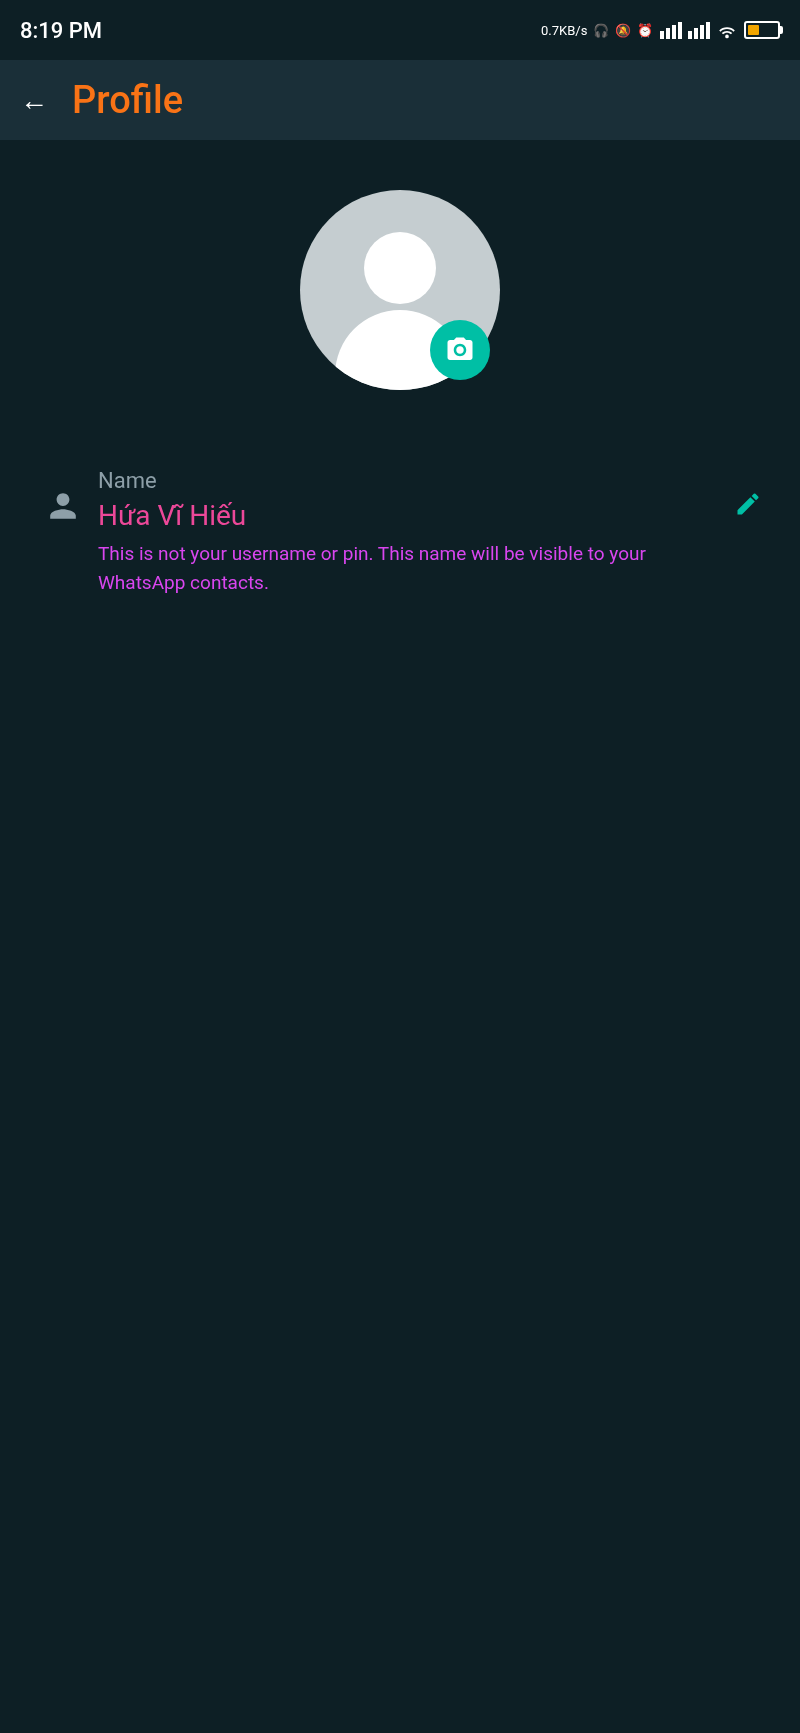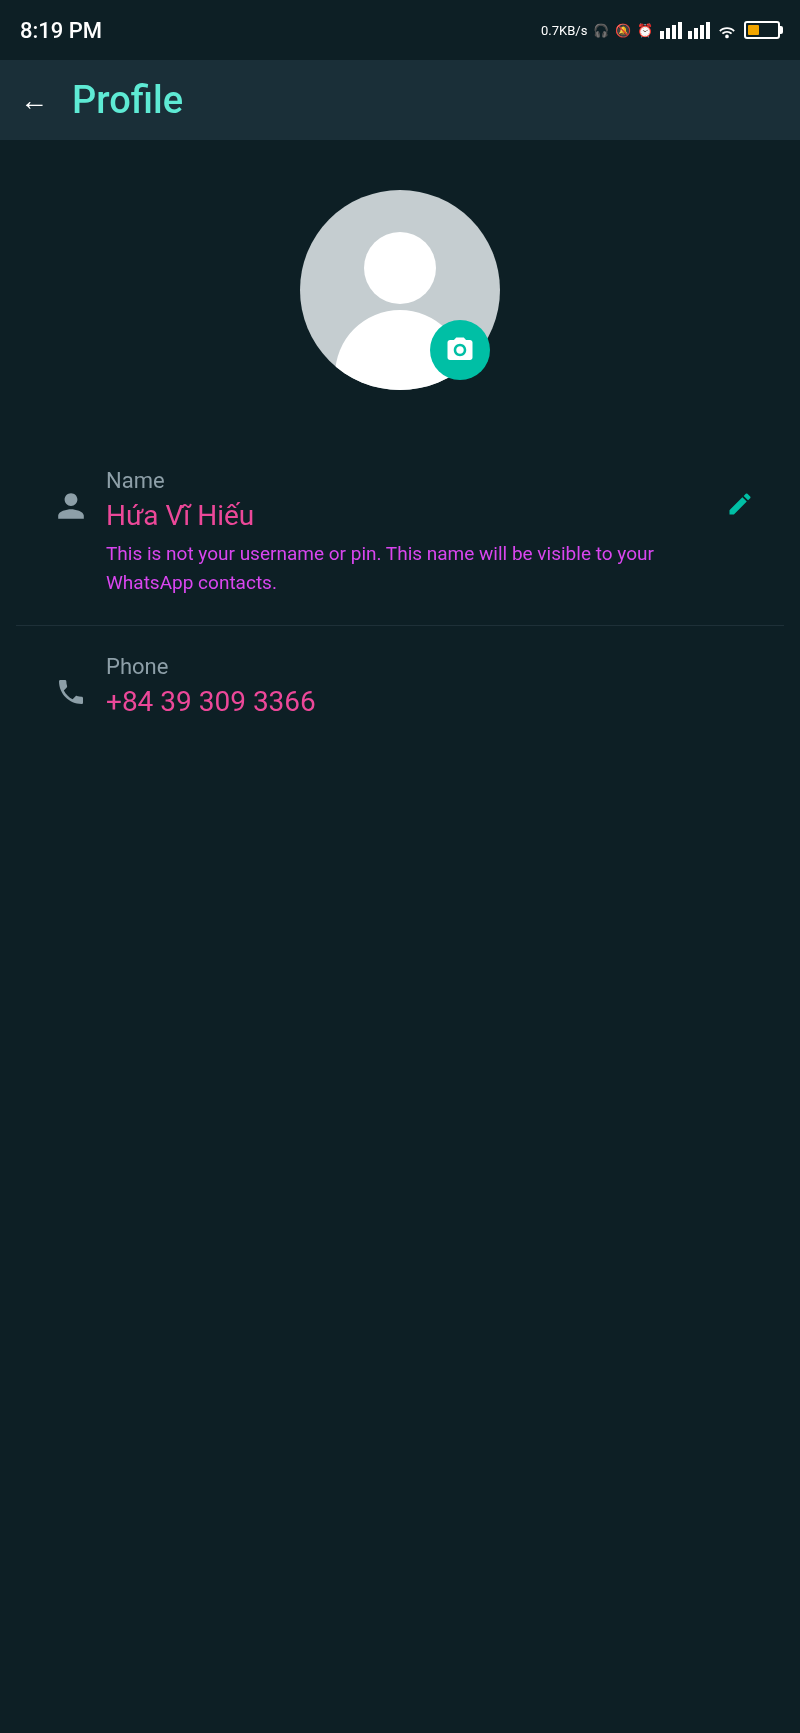--- a/index.html
+++ b/index.html
@@ -87,21 +87,21 @@
 
     .back-arrow {
       color: #ffffff;
       font-size: 28px;
       cursor: pointer;
     }
 
     .app-title {
       font-size: 38px;
       font-weight: 500;
-      color: #5eead4;
+      color: #f97316;
     }
 
     
     .avatar-section {
       display: flex;
       justify-content: center;
       align-items: center;
       padding: 50px 0 40px 0;
       background-color: #0d1f25;
       position: relative;
@@ -168,21 +168,21 @@
     }
 
     .camera-icon-svg {
       width: 30px;
       height: 30px;
     }
 
     
     .profile-content {
       background-color: #0d1f25;
-      padding: 10px 16px;
+      padding: 10px 8px;
     }
 
     
     .profile-row {
       display: flex;
       align-items: flex-start;
       padding: 28px 30px;
       position: relative;
       border-bottom: 1px solid #1e3038;
     }
@@ -317,25 +317,14 @@
       <div class="row-subtext">This is not your username or pin. This name will be visible to your WhatsApp contacts.</div>
     </div>
     <div class="row-edit">
       <svg viewBox="0 0 24 24">
         <path d="M3 17.25V21h3.75L17.81 9.94l-3.75-3.75L3 17.25zM20.71 7.04c.39-.39.39-1.02 0-1.41l-2.34-2.34a.9959.9959 0 0 0-1.41 0l-1.83 1.83 3.75 3.75 1.83-1.83z"></path>
       </svg>
     </div>
   </div>
 
 
-  <div class="profile-row">
-    <div class="row-icon">
-      <svg viewBox="0 0 24 24">
-        <path d="M6.62 10.79c1.44 2.83 3.76 5.14 6.59 6.59l2.2-2.2c.27-.27.67-.36 1.02-.24 1.12.37 2.33.57 3.57.57.55 0 1 .45 1 1V20c0 .55-.45 1-1 1-9.39 0-17-7.61-17-17 0-.55.45-1 1-1h3.5c.55 0 1 .45 1 1 0 1.25.2 2.45.57 3.57.11.35.03.74-.25 1.02l-2.2 2.2z"></path>
-      </svg>
-    </div>
-    <div class="row-content">
-      <div class="row-label">Phone</div>
-      <div class="row-value">+84 39 309 3366</div>
-    </div>
-  </div>
 
 </div>
 
 </body></html>

